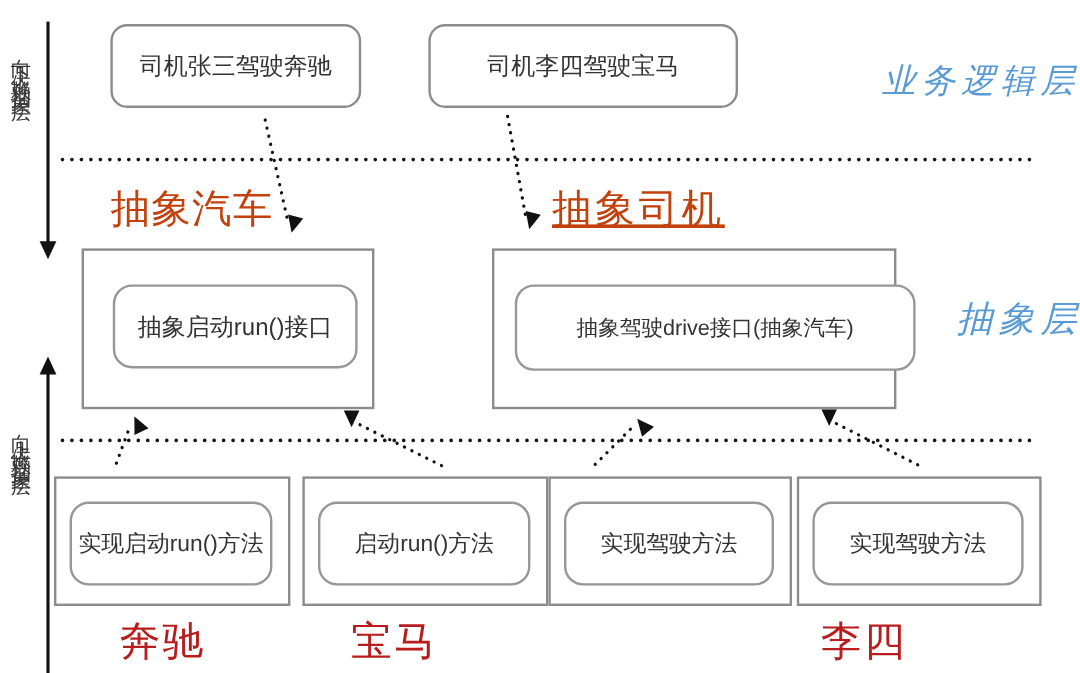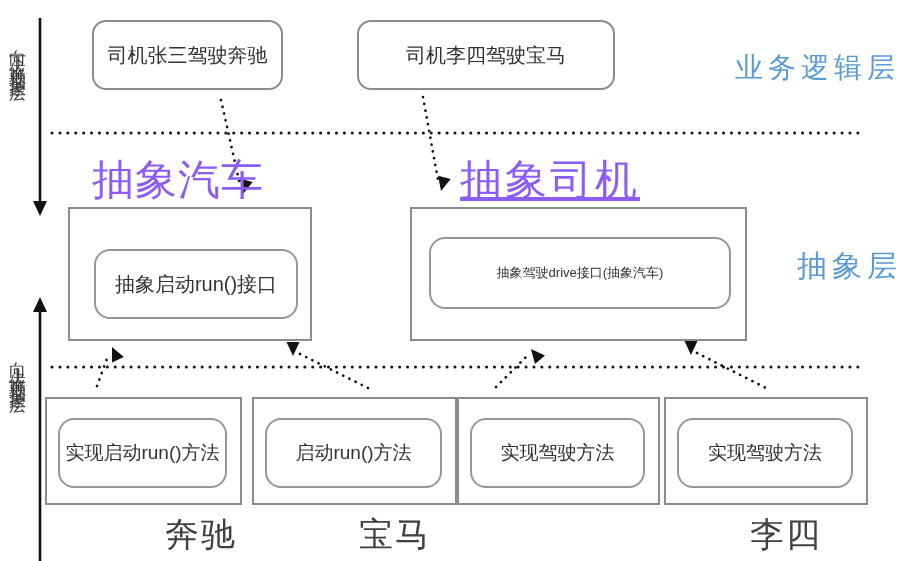--- a/index.html
+++ b/index.html
@@ -26,51 +26,51 @@
   }
   .outer-box {
     position:absolute; border:2px solid #8c8c8c; background:#fff;
   }
   .inner-box {
     position:absolute; border:2px solid #979797; border-radius:16px;
     display:flex; align-items:center; justify-content:center;
     color:#333; background:#fff; white-space:nowrap;
   }
 
-  .top-box-1 { left:92px;  top:20px; width:191px; height:70px; }
+  .top-box-1 { left:92px;  top:20px; width:209px; height:70px; }
   .top-box-2 { left:357px; top:20px; width:258px; height:70px; }
 
   .layer-tag {
     position:absolute; color:#5b9bd5; font-family:"Liberation Serif", serif;
-    white-space:nowrap;
+    font-style:italic; white-space:nowrap;
   }
   .biz-tag { left:735px; top:49px;  font-size:28px; letter-spacing:5px; }
   .abs-tag { left:797px; top:246px; font-size:30px; letter-spacing:5px; }
 
   .section-heading {
-    position:absolute; font-size:42px; color:#8b5cf6; white-space:nowrap;
+    position:absolute; font-size:33px; color:#c2410c; white-space:nowrap;
   }
   .heading-car    { left:92px;  top:152px; letter-spacing:1px; }
   .heading-driver { left:460px; top:152px; letter-spacing:3px;text-decoration:underline; }
 
   .abs-outer-1 { left:68px;  top:207px; width:244px; height:134px; }
   .abs-outer-2 { left:410px; top:207px; width:337px; height:134px; }
-  .abs-inner-1 { left:24px; top:28px; width:204px; height:70px; font-size:20px;margin-top:12px; }
-  .abs-inner-2 { left:17px; top:28px; width:302px; height:72px; font-size:13px;text-align:right; }
+  .abs-inner-1 { left:24px; top:28px; width:204px; height:70px; font-size:20px; }
+  .abs-inner-2 { left:17px; top:28px; width:334px; height:72px; font-size:18px;text-align:right; }
 
   .impl-outer { top:397px; height:108px; }
   .impl-a { left:45px;  width:197px; }
   .impl-b { left:252px; width:205px; }
   .impl-c { left:457px; width:203px; }
   .impl-d { left:664px; width:204px; }
   .impl-inner { left:11px; top:19px; width:calc(100% - 24px); height:70px; font-size:19px; }
 
   .impl-name {
-    position:absolute; top:512px; font-size:34px; color:#404040;
-    text-align:right; letter-spacing:2px;
+    position:absolute; top:512px; font-size:34px; color:#b91c1c;
+    text-align:center; letter-spacing:2px;
   }
   .name-a { left:34px;  width:203px; }
   .name-b { left:226px; width:205px; }
   .name-c { left:447px; width:203px; }
   .name-d { left:618px; width:204px; }
 </style>
 </head>
 <body>
 
 <div class="stage">

